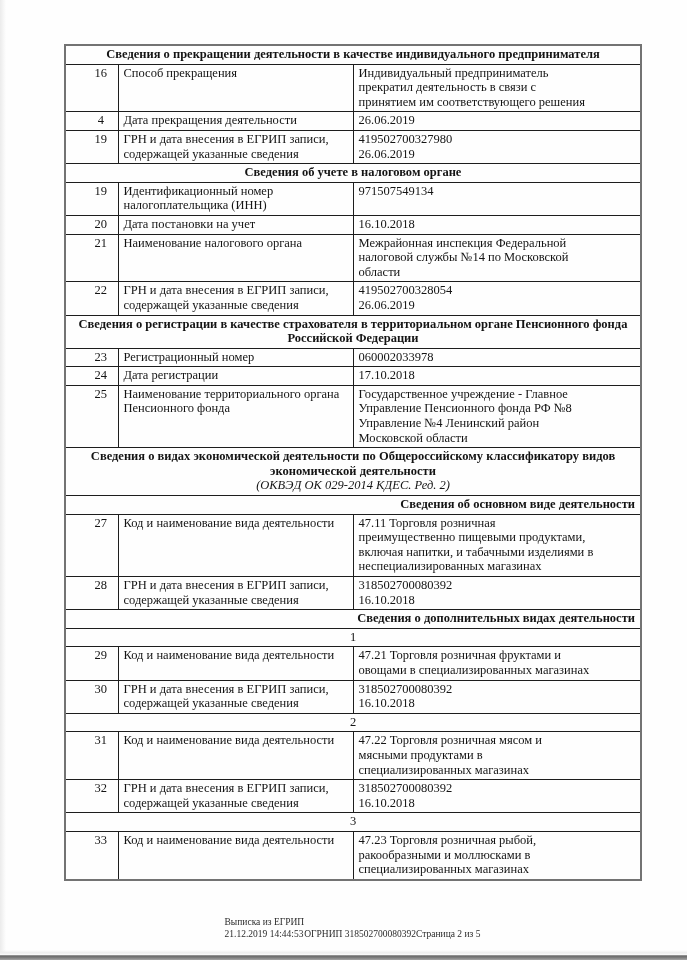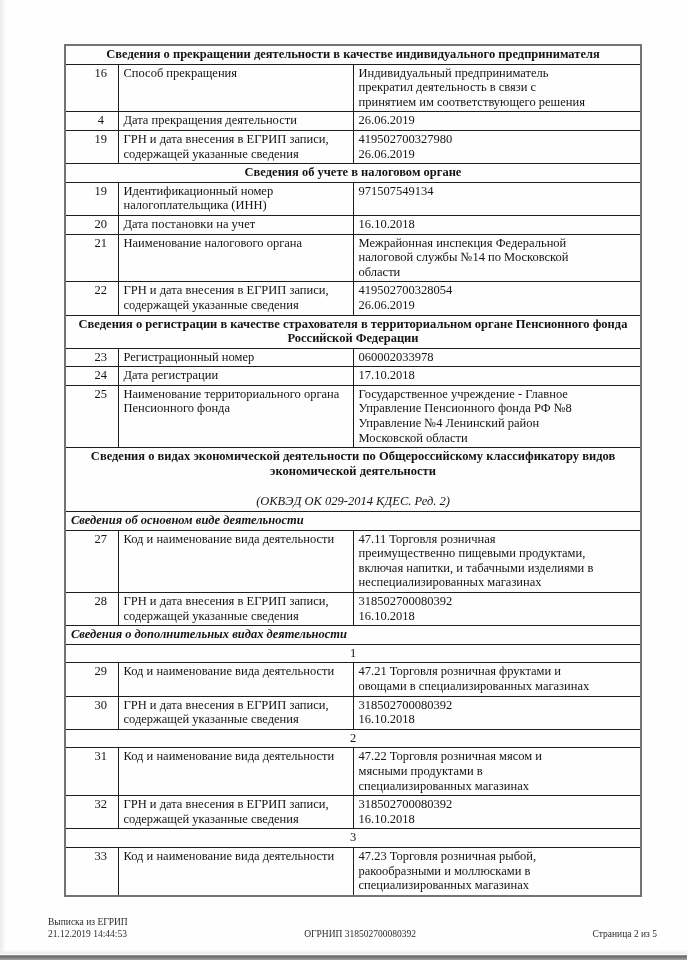--- a/index.html
+++ b/index.html
@@ -19,26 +19,26 @@
   col.c-label{width:235px;}
   col.c-value{width:288px;}
   td{
     border:1.5px solid #1d1d1d;
     padding:1px 5px 2px 5px;
     font-size:12.5px;line-height:14.6px;
     vertical-align:top;
   }
   td.num{text-align:center;padding-left:20px;padding-right:2px;}
   td.section{text-align:center;font-weight:bold;}
-  td.section div.italic{font-weight:normal;font-style:italic;margin-top:16px;}
-  td.subsection{text-align:left;font-weight:bold;font-style:italic;}
+  td.section div.italic{font-weight:normal;font-style:italic;}
+  td.subsection{text-align:right;font-weight:bold;}
   td.index{text-align:center;}
   .footer{
     position:absolute;left:48px;right:30px;top:917px;
-    display:flex;justify-content:space-between;align-items:flex-end;
+    display:flex;justify-content:center;align-items:flex-end;
     font-size:9.5px;line-height:11.5px;color:#2a2a2a;
   }
   .footer-left div{white-space:nowrap;}
   .scan-edge{
     position:absolute;left:0;right:0;bottom:0;height:10px;
     background:linear-gradient(to bottom,
       rgba(255,255,255,0) 0%, #ededed 28%, #f8f8f8 45%,
       #6f6f6f 58%, #6f6f6f 68%, #a5a5a5 100%);
   }
   .edge-noise-left{

